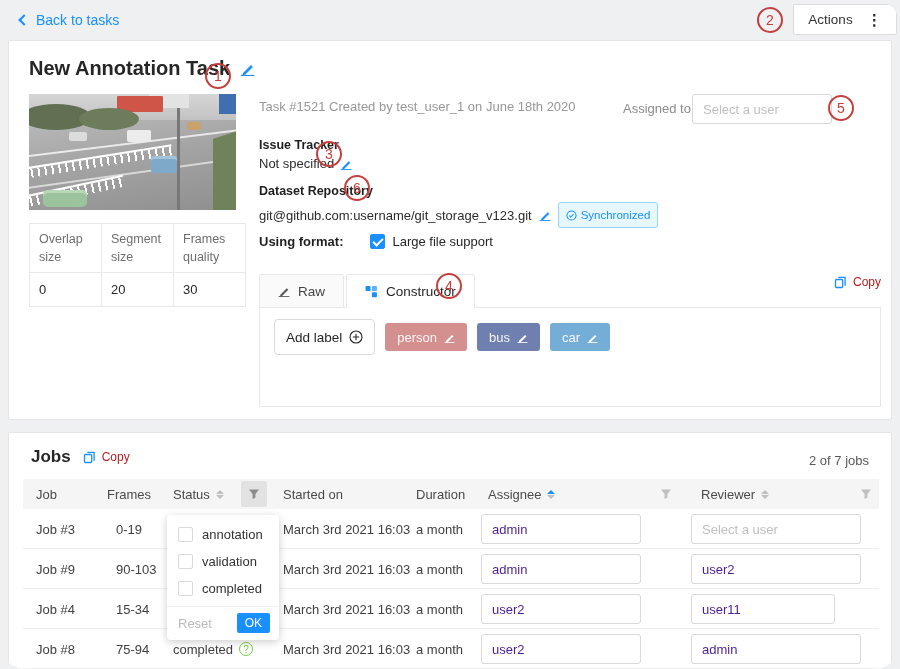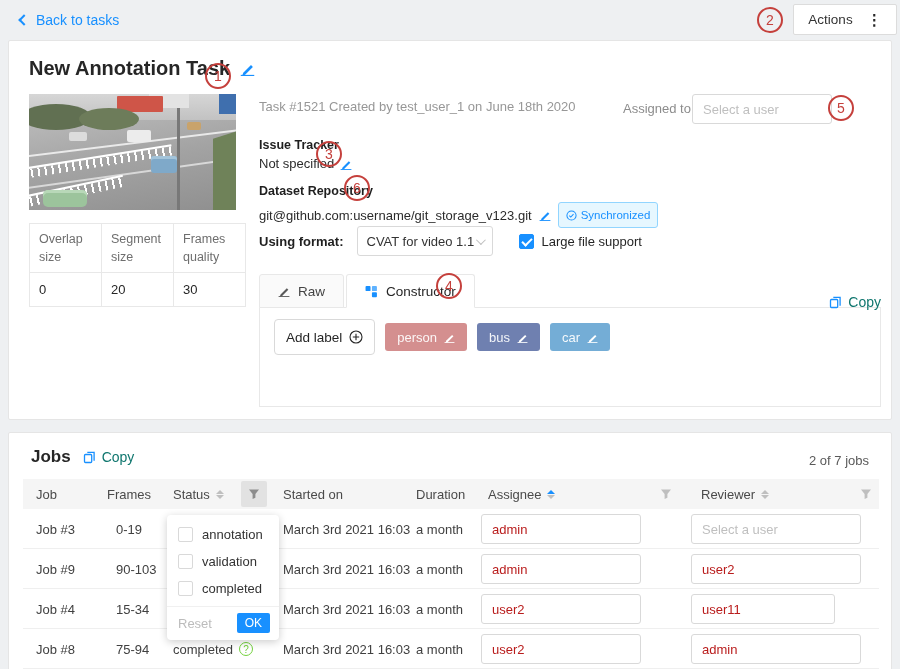--- a/index.html
+++ b/index.html
@@ -1,18 +1,18 @@
 <!DOCTYPE html>
 <html><head>
 <meta charset="utf-8">
 <style>
   * { margin:0; padding:0; box-sizing:border-box; }
   html,body { background:#eef0f2; }
   body { font-family:"Liberation Sans", sans-serif; }
-  .page { position:relative; width:900px; height:669px; background:#eef0f2; overflow:hidden; }
+  .page { position:relative; width:900px; height:669px; background:#eef0f2; overflow:hidden;border-radius:26px; }
 
   
   .back-link { position:absolute; left:20px; top:12px; display:flex; align-items:center; gap:8px;
                color:#1890ff; font-size:14px; text-decoration:none; cursor:pointer; }
   .chev { width:8px; height:8px; border-left:2px solid #1890ff; border-bottom:2px solid #1890ff;
           transform:rotate(45deg); display:inline-block; }
   .actions-btn { position:absolute; left:793px; top:4px; width:104px; height:31px; background:#fff;
                  border:1px solid #dcdcdc; border-radius:2px; display:flex; align-items:center;
                  justify-content:center; gap:14px; font-size:13.5px; color:#333; cursor:pointer;
                  font-family:"Liberation Sans", sans-serif; }
@@ -86,22 +86,22 @@
   .cb.checked::after { content:""; position:absolute; left:4.5px; top:1.5px; width:4px; height:8px;
         border:solid #fff; border-width:0 2px 2px 0; transform:rotate(45deg); }
   .fmt-cb { margin-left:26px; }
   .fmt-cb-label { margin-left:8px; font-size:13px; color:#262626; }
 
   .tabs { left:8px; top:233px; width:622px; height:34px; border-bottom:1px solid #e8e8e8; display:flex; }
   .tab { height:34px; display:flex; align-items:center; gap:8px; padding:0 18px; font-size:13.5px;
          border:1px solid #e8e8e8; border-radius:3px 3px 0 0; cursor:pointer; }
   .tab.inactive { background:#fafafa; color:#444; }
   .tab.active { background:#fff; color:#262626; border-bottom:1px solid #fff; margin-left:2px; }
-  .copy-link { position:absolute; right:0; top:20px; display:flex; align-items:center; gap:6px;
-               color:#0f766e; font-size:14px; cursor:pointer; }
+  .copy-link { position:absolute; right:0; top:1px; display:flex; align-items:center; gap:6px;
+               color:#b91c1c; font-size:12px; cursor:pointer; }
   .pane { left:8px; top:267px; width:622px; height:99px; border:1px solid #e8e8e8; border-top:none; }
   .pane-row { display:flex; align-items:center; gap:10px; padding:11px 14px; }
   .add-label-btn { height:36px; background:#fff; border:1px solid #d9d9d9; border-radius:4px;
                    display:inline-flex; align-items:center; gap:7px; padding:0 11px; font-size:13.5px;
                    color:#262626; cursor:pointer; font-family:"Liberation Sans", sans-serif; }
   .chip { height:28px; border-radius:3px; display:inline-flex; align-items:center; gap:7px;
           padding:12px 12px; font-size:13px; color:rgba(255,255,255,.92); cursor:pointer; }
 
   
   .jobs-head { position:absolute; left:22px; top:14px; display:flex; align-items:center; gap:12px; }
@@ -120,21 +120,21 @@
             justify-content:center; cursor:pointer; border-radius:2px; }
   .funnel.boxed { background:#e2e2e2; }
   .jrow { position:relative; height:40px; border-bottom:1px solid #efefef; background:#fff; }
   .jrow .cell { position:absolute; top:0; height:40px; display:flex; align-items:center; font-size:13px; color:#404040; }
   .job-link { color:#1890ff; cursor:pointer; }
   .status-completed { color:#73d13d; display:flex; align-items:center; gap:6px; }
   .qcircle { width:14px; height:14px; border:1px solid #73d13d; border-radius:50%; color:#73d13d;
              font-size:10px; display:inline-flex; align-items:center; justify-content:center; }
   .qcircle::after { content:"?"; }
   input.ubox { height:30px; border:1px solid #d9d9d9; border-radius:3px; padding:0 10px; font-size:13px;
-               color:#b91c1c; outline:none; background:#fff; font-family:"Liberation Sans", sans-serif; width:140px; }
+               color:#4c1d95; outline:none; background:#fff; font-family:"Liberation Sans", sans-serif; width:140px; }
   input.ubox::placeholder { color:#bfbfbf; }
 
   
   .fdrop { position:absolute; left:167px; top:515px; width:112px; background:#fff; border-radius:4px;
            box-shadow:0 2px 8px rgba(0,0,0,.2); z-index:20; padding-top:6px; }
   .fitem { display:flex; align-items:center; gap:9px; padding:6px 11px; font-size:13px; color:#333; cursor:pointer; }
   .fdivider { height:1px; background:#f0f0f0; margin-top:4px; }
   .ffooter { display:flex; align-items:center; justify-content:space-between; padding:6px 9px 7px 11px; }
   .reset-btn { font-size:13px; color:#bcbcbc; background:none; border:none; cursor:default;
                font-family:"Liberation Sans", sans-serif; }
@@ -243,24 +243,20 @@
           <svg width="11" height="11" viewBox="0 0 12 12">
               <circle cx="6" cy="6" r="5" fill="none" stroke="#1890ff" stroke-width="1.1"></circle>
               <path d="M3.6 6.2l1.6 1.6 3-3.2" fill="none" stroke="#1890ff" stroke-width="1.1"></path>
             </svg>
           <span>Synchronized</span>
         </span>
       </div>
 
       <div class="rc fmt-row">
         <span class="fmt-label">Using format:</span>
-        <span class="select">
-          <span>CVAT for video 1.1</span>
-          <span class="sel-caret"></span>
-        </span>
         <span class="cb checked fmt-cb"></span>
         <span class="fmt-cb-label">Large file support</span>
       </div>
 
       <div class="rc tabs">
         <div class="tab inactive">
           <svg width="12" height="12" viewBox="0 0 12 12">
               <path d="M2.6 9.4l-.9 2.4 2.4-.9 6.2-6.2L8.8 3.2 2.6 9.4z" fill="#595959"></path>
               <rect x="0.6" y="11.1" width="10.8" height="0.9" fill="#595959"></rect>
             </svg>

